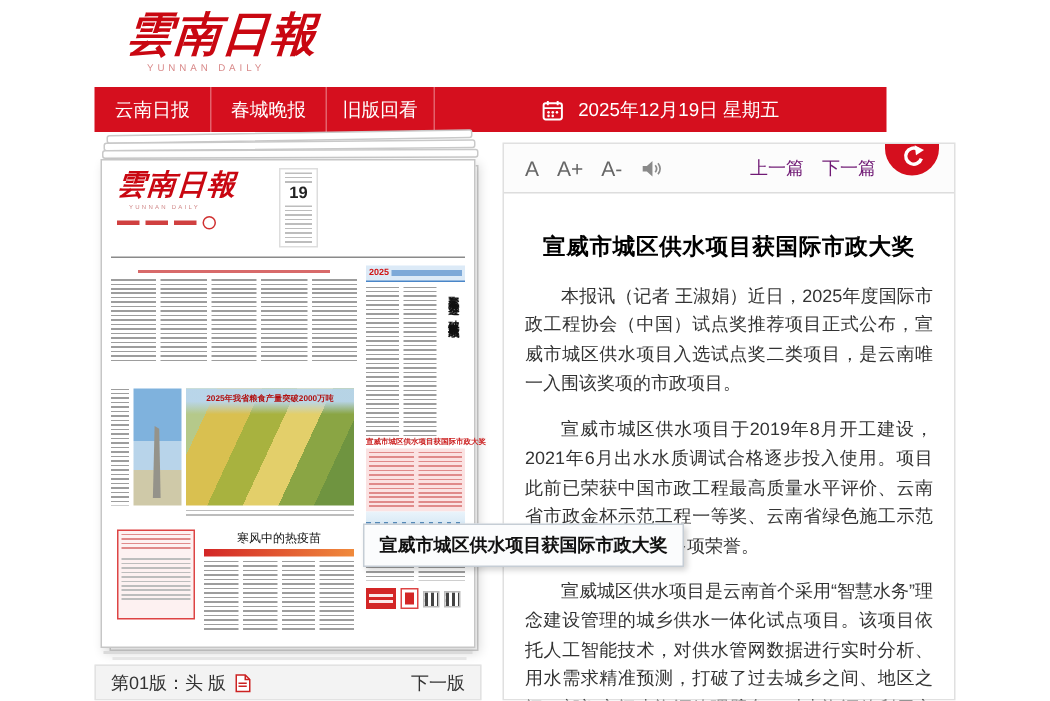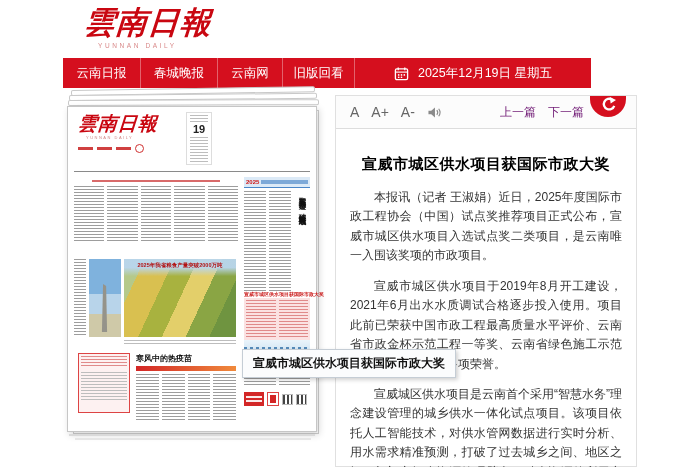--- a/index.html
+++ b/index.html
@@ -53,21 +53,21 @@
   .seal{width:7px;height:7px;border:1px solid #d03030;border-radius:50%}
 
   #datebox{left:118px;top:5px;width:26px;height:53px;border:1px solid #ddd;background:#fff;
     display:flex;flex-direction:column;align-items:center;padding-top:2px;box-sizing:border-box}
   .day{font-size:11px;font-weight:bold;color:#222;line-height:12px}
 
   .kicker{font-size:4.5px;color:#444;text-align:center;letter-spacing:.5px}
   .h-top{font-size:8.5px;font-weight:bold;color:#111;text-align:center;margin-top:1px;white-space:nowrap}
   .h-main{font-size:13.5px;font-weight:bold;color:#111;text-align:center;letter-spacing:2px;white-space:nowrap}
   .h-photo{font-size:5.5px;font-weight:bold;color:#b21212;text-align:center;white-space:nowrap}
-  .h-bottom{font-size:8px;font-weight:bold;color:#111;white-space:nowrap}
+  .h-bottom{font-size:8px;font-weight:normal;color:#111;text-align:center;white-space:nowrap}
   .h-hl{font-size:5px;font-weight:bold;color:#c22;text-align:center;white-space:nowrap}
 
   .banner{height:11px;background:#dceaf7;border-bottom:1px solid #4a86c8;display:flex;align-items:center;padding:0 2px;gap:2px;box-sizing:border-box}
   .banner b{font-size:6px;color:#d01515}
   .bluebar{flex:1;height:4px;background:#4a86c8;opacity:.65}
 
   .vtext{writing-mode:vertical-rl;text-orientation:upright;font-weight:bold;font-size:7.5px;color:#111;
     letter-spacing:1px;line-height:16px}
 
   .photo-monument{background:linear-gradient(to bottom,#7fb2dd 0 45%,#b8d4ea 45% 70%,#cfc9a8 70% 100%);position:relative;overflow:hidden}
@@ -117,21 +117,20 @@
 <body>
 
 <div class="abs" id="logo">
   <div class="logo-main">雲南日報</div>
   <div class="logo-sub">YUNNAN DAILY</div>
 </div>
 
 <div class="abs" id="nav">
   <div class="nav-item" style="width:77px">云南日报</div>
   <div class="nav-item" style="width:77px">春城晚报</div>
-  <div class="nav-item" style="width:65px">云南网</div>
   <div class="nav-item" style="width:72px">旧版回看</div>
   <div class="nav-date">
     <span style="display:inline-flex">
       <svg width="15" height="15" viewBox="0 0 16 16">
           <rect x="1.5" y="3" width="13" height="11.5" rx="1.5" fill="none" stroke="#fff" stroke-width="1.4"></rect>
           <line x1="4.5" y1="1.5" x2="4.5" y2="4.5" stroke="#fff" stroke-width="1.4"></line>
           <line x1="11.5" y1="1.5" x2="11.5" y2="4.5" stroke="#fff" stroke-width="1.4"></line>
           <line x1="1.5" y1="6.5" x2="14.5" y2="6.5" stroke="#fff" stroke-width="1.2"></line>
           <circle cx="5" cy="9.5" r=".9" fill="#fff"></circle>
           <circle cx="8" cy="9.5" r=".9" fill="#fff"></circle>
@@ -249,20 +248,33 @@
           <i class="ft"></i>
           <i class="ft"></i>
           <i class="ft"></i>
       </div>
     </div>
   </div>
 
   <div class="stackline" style="left:6px;top:346px;width:246px"></div>
   <div class="stackline" style="left:12px;top:350px;width:236px;background:#e6e6e6"></div>
 
+  <div class="abs" id="paper-bar">
+    <span>第01版：头 版</span>
+    <span style="display:inline-flex;margin-left:5px;cursor:pointer">
+      <svg width="12" height="13" viewBox="0 0 12 13">
+          <path d="M1.5 1 h6 l3 3 v8 h-9 z" fill="#fff" stroke="#cc2222" stroke-width="1"></path>
+          <path d="M7.5 1 v3 h3" fill="none" stroke="#cc2222" stroke-width="1"></path>
+          <rect x="3" y="6" width="5.5" height="1" fill="#cc2222"></rect>
+          <rect x="3" y="8" width="5.5" height="1" fill="#cc2222"></rect>
+        </svg>
+    </span>
+    <span class="spacer"></span>
+    <span class="linklike">下一版</span>
+  </div>
 </div>
 
 <div class="abs" id="reader-panel">
   <div id="toolbar">
     <span class="tb-font">A</span>
     <span class="tb-font">A+</span>
     <span class="tb-font">A-</span>
     <span style="display:inline-flex;cursor:pointer">
       <svg width="15" height="13" viewBox="0 0 16 14">
           <path d="M1.5 5 h3 l4-3.5 v11 l-4-3.5 h-3 z" fill="#8a8a8a"></path>

